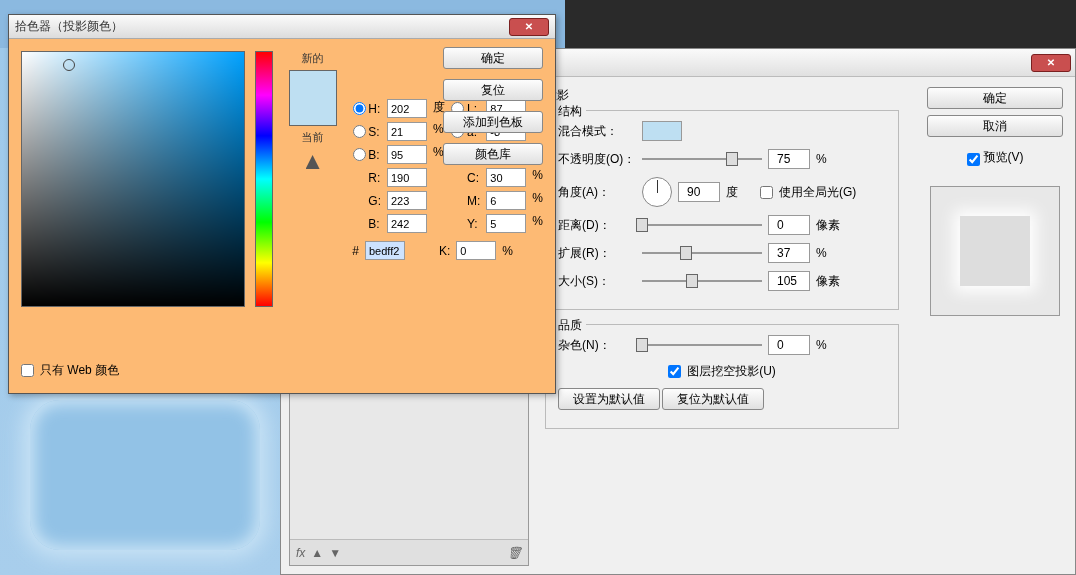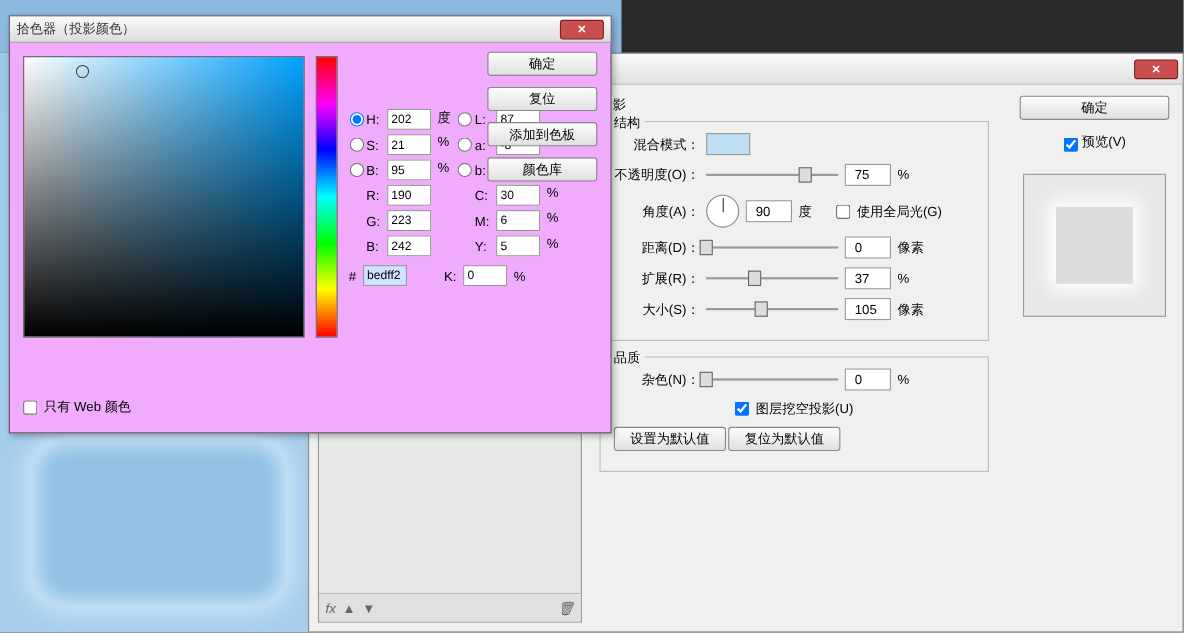--- a/index.html
+++ b/index.html
@@ -30,21 +30,21 @@
 .style-footer { height: 26px; background: #e0e0e0; border-top: 1px solid #bbb; display: flex; align-items: center; padding: 0 6px; gap: 6px; color: #666; }
 .style-footer .spacer { flex: 1; }
 .style-footer span { cursor: pointer; font-style: italic; }
 
 
 .style-center { flex: 1; padding: 10px 16px; }
 .section-title { margin-bottom: 6px; }
 .fieldset { border: 1px solid #bbb; padding: 10px 12px; margin-bottom: 14px; position: relative; }
 .fieldset-legend { position: absolute; top: -8px; left: 8px; background: #f0f0f0; padding: 0 4px; }
 .row { display: flex; align-items: center; margin-bottom: 8px; gap: 6px; }
-.row-label { width: 78px; text-align: right; }
+.row-label { width: 78px; text-align: left; }
 .slider { flex: 0 0 120px; height: 14px; position: relative; }
 .slider-track { position: absolute; top: 6px; left: 0; right: 0; height: 2px; background: #999; }
 .slider-thumb { position: absolute; top: 0; width: 12px; height: 14px; background: #ddd; border: 1px solid #666; transform: translateX(-50%); }
 .num-input { width: 42px; height: 20px; border: 1px solid #999; background: #fff; padding: 0 8px; text-align: left; }
 .unit { width: 28px; }
 .select { width: 140px; height: 20px; border: 1px solid #999; background: linear-gradient(#fff,#e8e8e8); display: flex; align-items: center; padding: 0 4px; position: relative; }
 .select::after { content: "▾"; margin-left: auto; font-size: 10px; }
 .swatch { width: 40px; height: 20px; border: 1px solid #999; }
 .angle-dial { width: 30px; height: 30px; border: 1px solid #888; border-radius: 50%; background: #fff; position: relative; }
 .angle-dial::after { content: ""; position: absolute; width: 1px; height: 13px; background: #333; top: 2px; left: 50%; transform-origin: bottom; }
@@ -54,21 +54,21 @@
 
 .style-right { width: 160px; padding: 10px 12px; display: flex; flex-direction: column; gap: 6px; align-items: stretch; }
 .style-right .btn { width: 100%; }
 .preview-box { margin-top: 14px; width: 130px; height: 130px; border: 1px solid #999; background: #e8e8e8; display: flex; align-items: center; justify-content: center; align-self: center; }
 .preview-inner { width: 70px; height: 70px; background: #ddd; box-shadow: 0 0 15px 6px #fff; }
 .chk { display: flex; align-items: flex-end; gap: 4px; justify-content: center; margin-top: 6px; }
 
 
 .dlg-color {
   position: absolute; left: 8px; top: 14px; width: 548px; height: 380px;
-  background: #f0abfc; border: 1px solid #555; box-shadow: 2px 2px 6px rgba(0,0,0,.3);
+  background: #fdba74; border: 1px solid #555; box-shadow: 2px 2px 6px rgba(0,0,0,.3);
 }
 .dlg-color .titlebar { height: 24px; background: linear-gradient(#fbfbfb,#dcdcdc); display: flex; align-items: center; padding: 0 6px; border-bottom: 1px solid #aaa; }
 .dlg-color .titlebar .title { flex: 1; color: #333; }
 .color-body { display: flex; padding: 12px; gap: 10px; height: calc(100% - 24px); position: relative; }
 
 .sv-field { width: 256px; height: 256px; border: 1px solid #666; position: relative;
   background: linear-gradient(to top, #000, transparent), linear-gradient(to right, #fff, hsl(202,100%,50%)); }
 .sv-cursor { position: absolute; width: 12px; height: 12px; border: 1px solid #444; border-radius: 50%; transform: translate(-50%,-50%); }
 
 .hue-bar { width: 20px; height: 256px; border: 1px solid #666;
@@ -211,20 +211,21 @@
 
         <div class="row" style="gap:2px">
           <div class="btn">设置为默认值</div>
           <div class="btn">复位为默认值</div>
         </div>
       </div>
     </div>
 
     <div class="style-right">
       <div class="btn">确定</div>
+      <div class="btn">取消</div>
       <div class="chk">
         <input type="checkbox" checked="" style="">
         <span>预览(V)</span>
       </div>
       <div class="preview-box">
         <div class="preview-inner"></div>
       </div>
     </div>
   </div>
 </div>
@@ -233,20 +234,29 @@
   <div class="titlebar">
     <span class="title">拾色器（投影颜色）</span>
     <div class="close-btn"></div>
   </div>
   <div class="color-body">
     <div class="sv-field">
       <div class="sv-cursor" style="left:21%;top:5%"></div>
     </div>
     <div class="hue-bar"></div>
 
+    <div class="color-mid">
+      <div class="color-mid-label">新的</div>
+      <div class="color-compare">
+        <div class="color-new" id="swatch-new" style="background: rgb(190, 223, 242);"></div>
+        <div class="color-cur" id="swatch-cur" style="background: rgb(190, 223, 242);"></div>
+      </div>
+      <div class="color-mid-label">当前</div>
+      <div class="gamut-icon"></div>
+    </div>
 
     <div class="color-inputs">
       <label>
           <span class="rad">
             <input type="radio" name="mode" checked="" style="">
           </span>
           <span>H:</span>
         </label>
       <input type="text" value="202" style="">
         <span>度</span>

